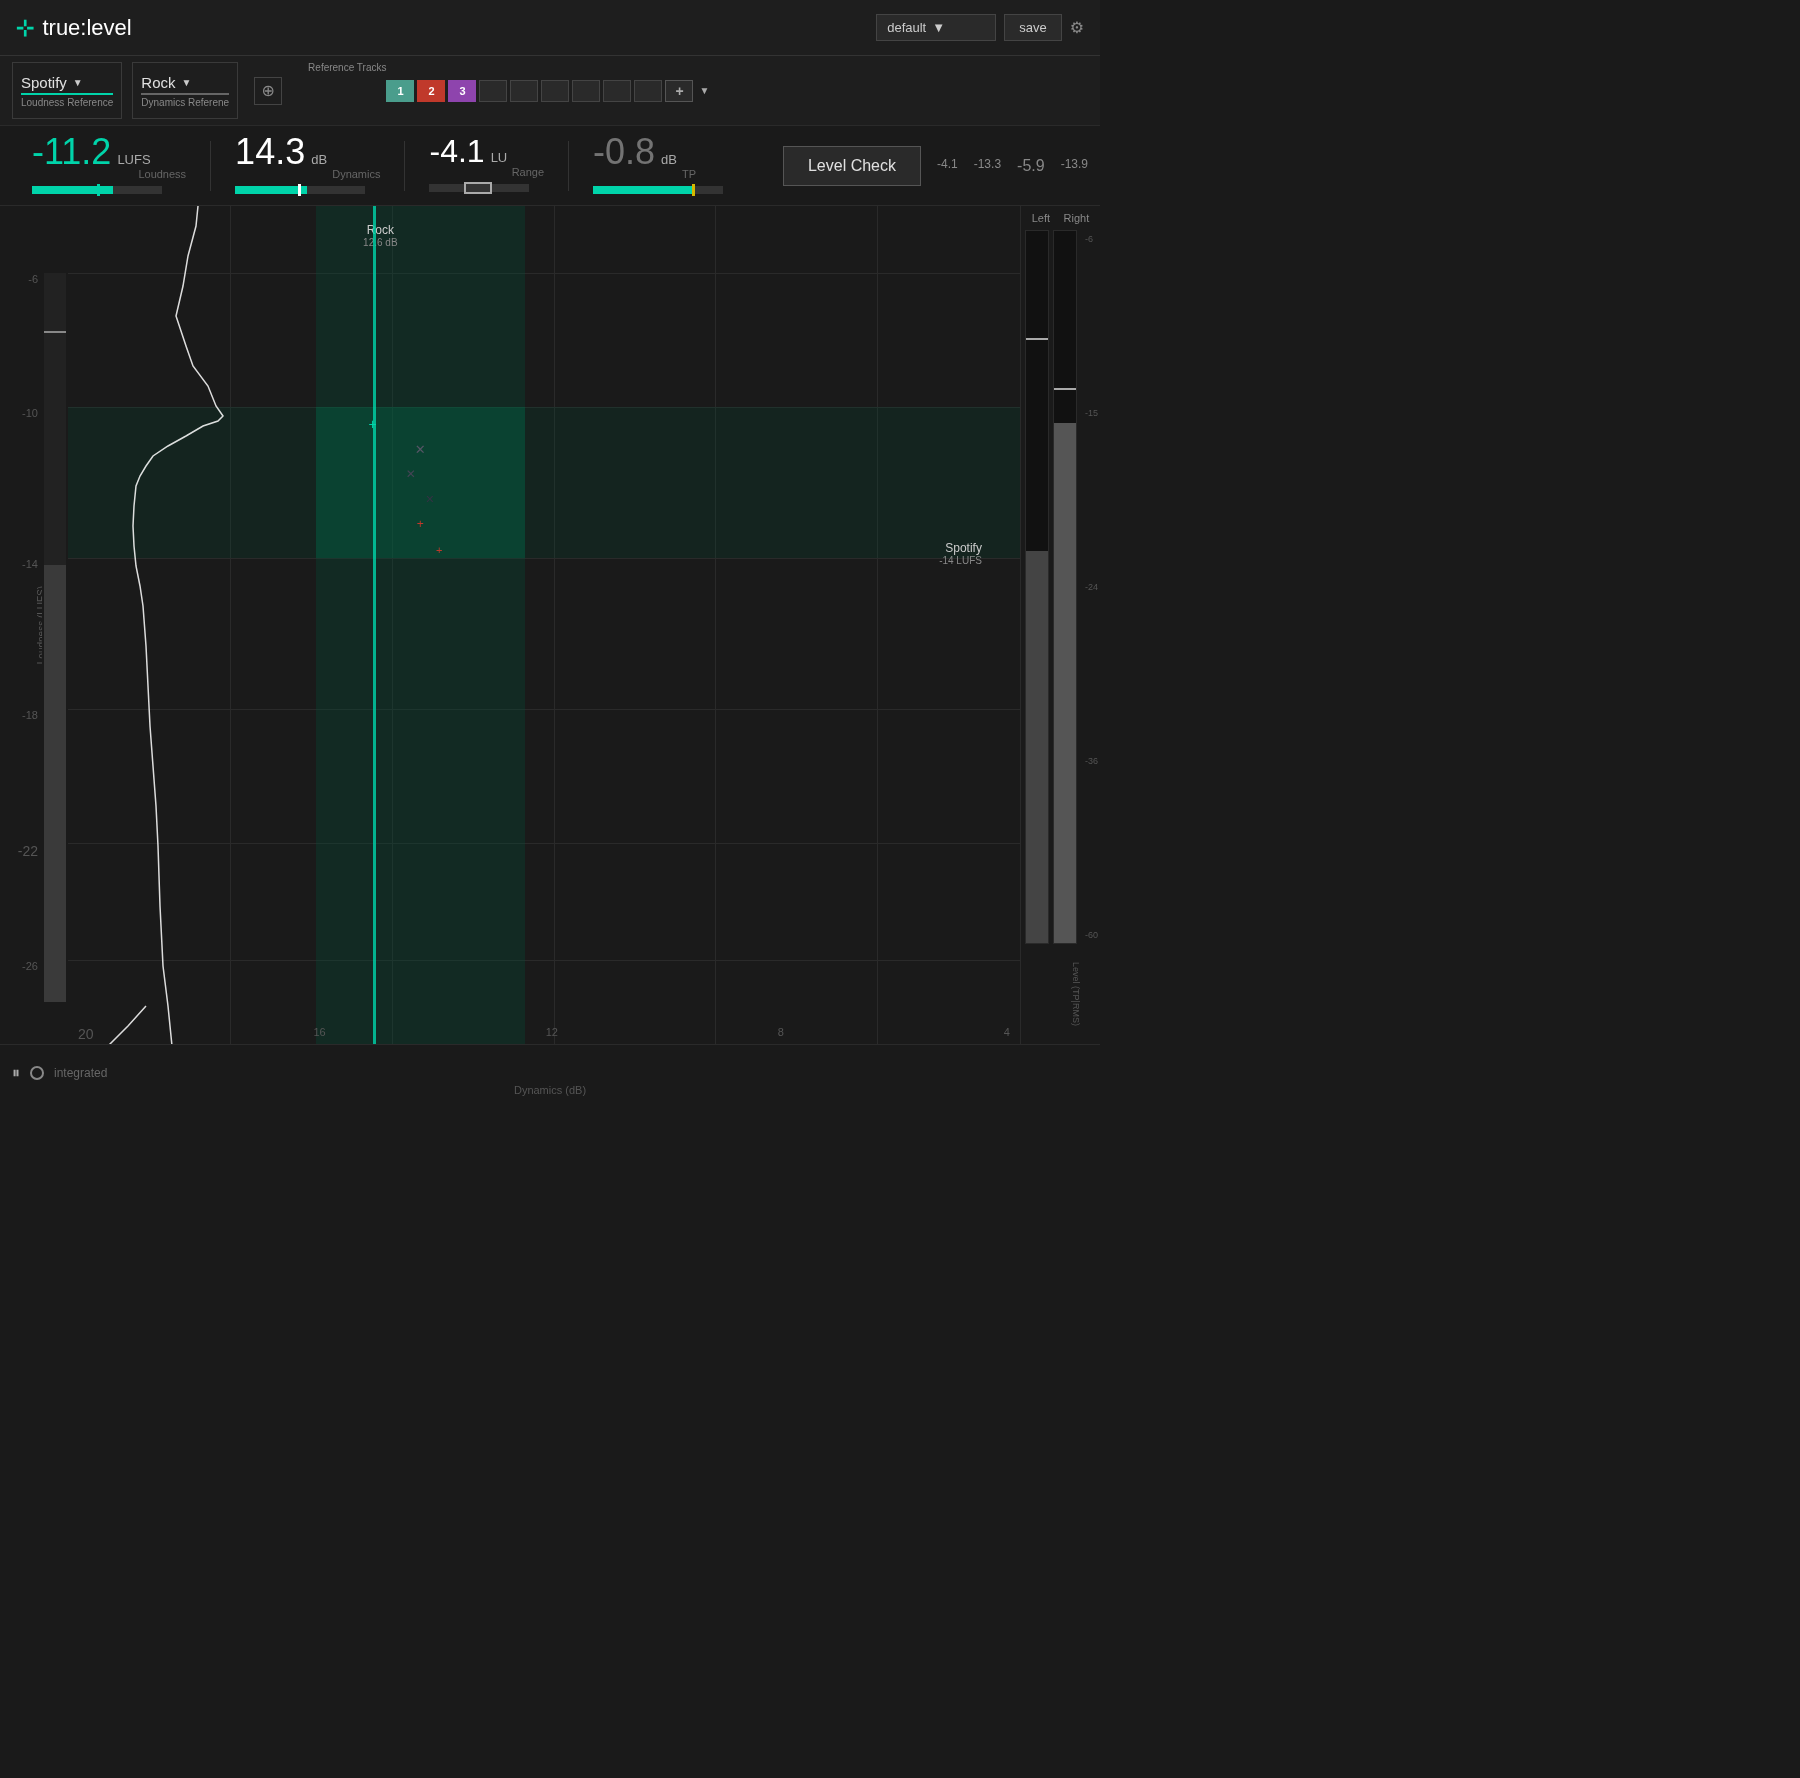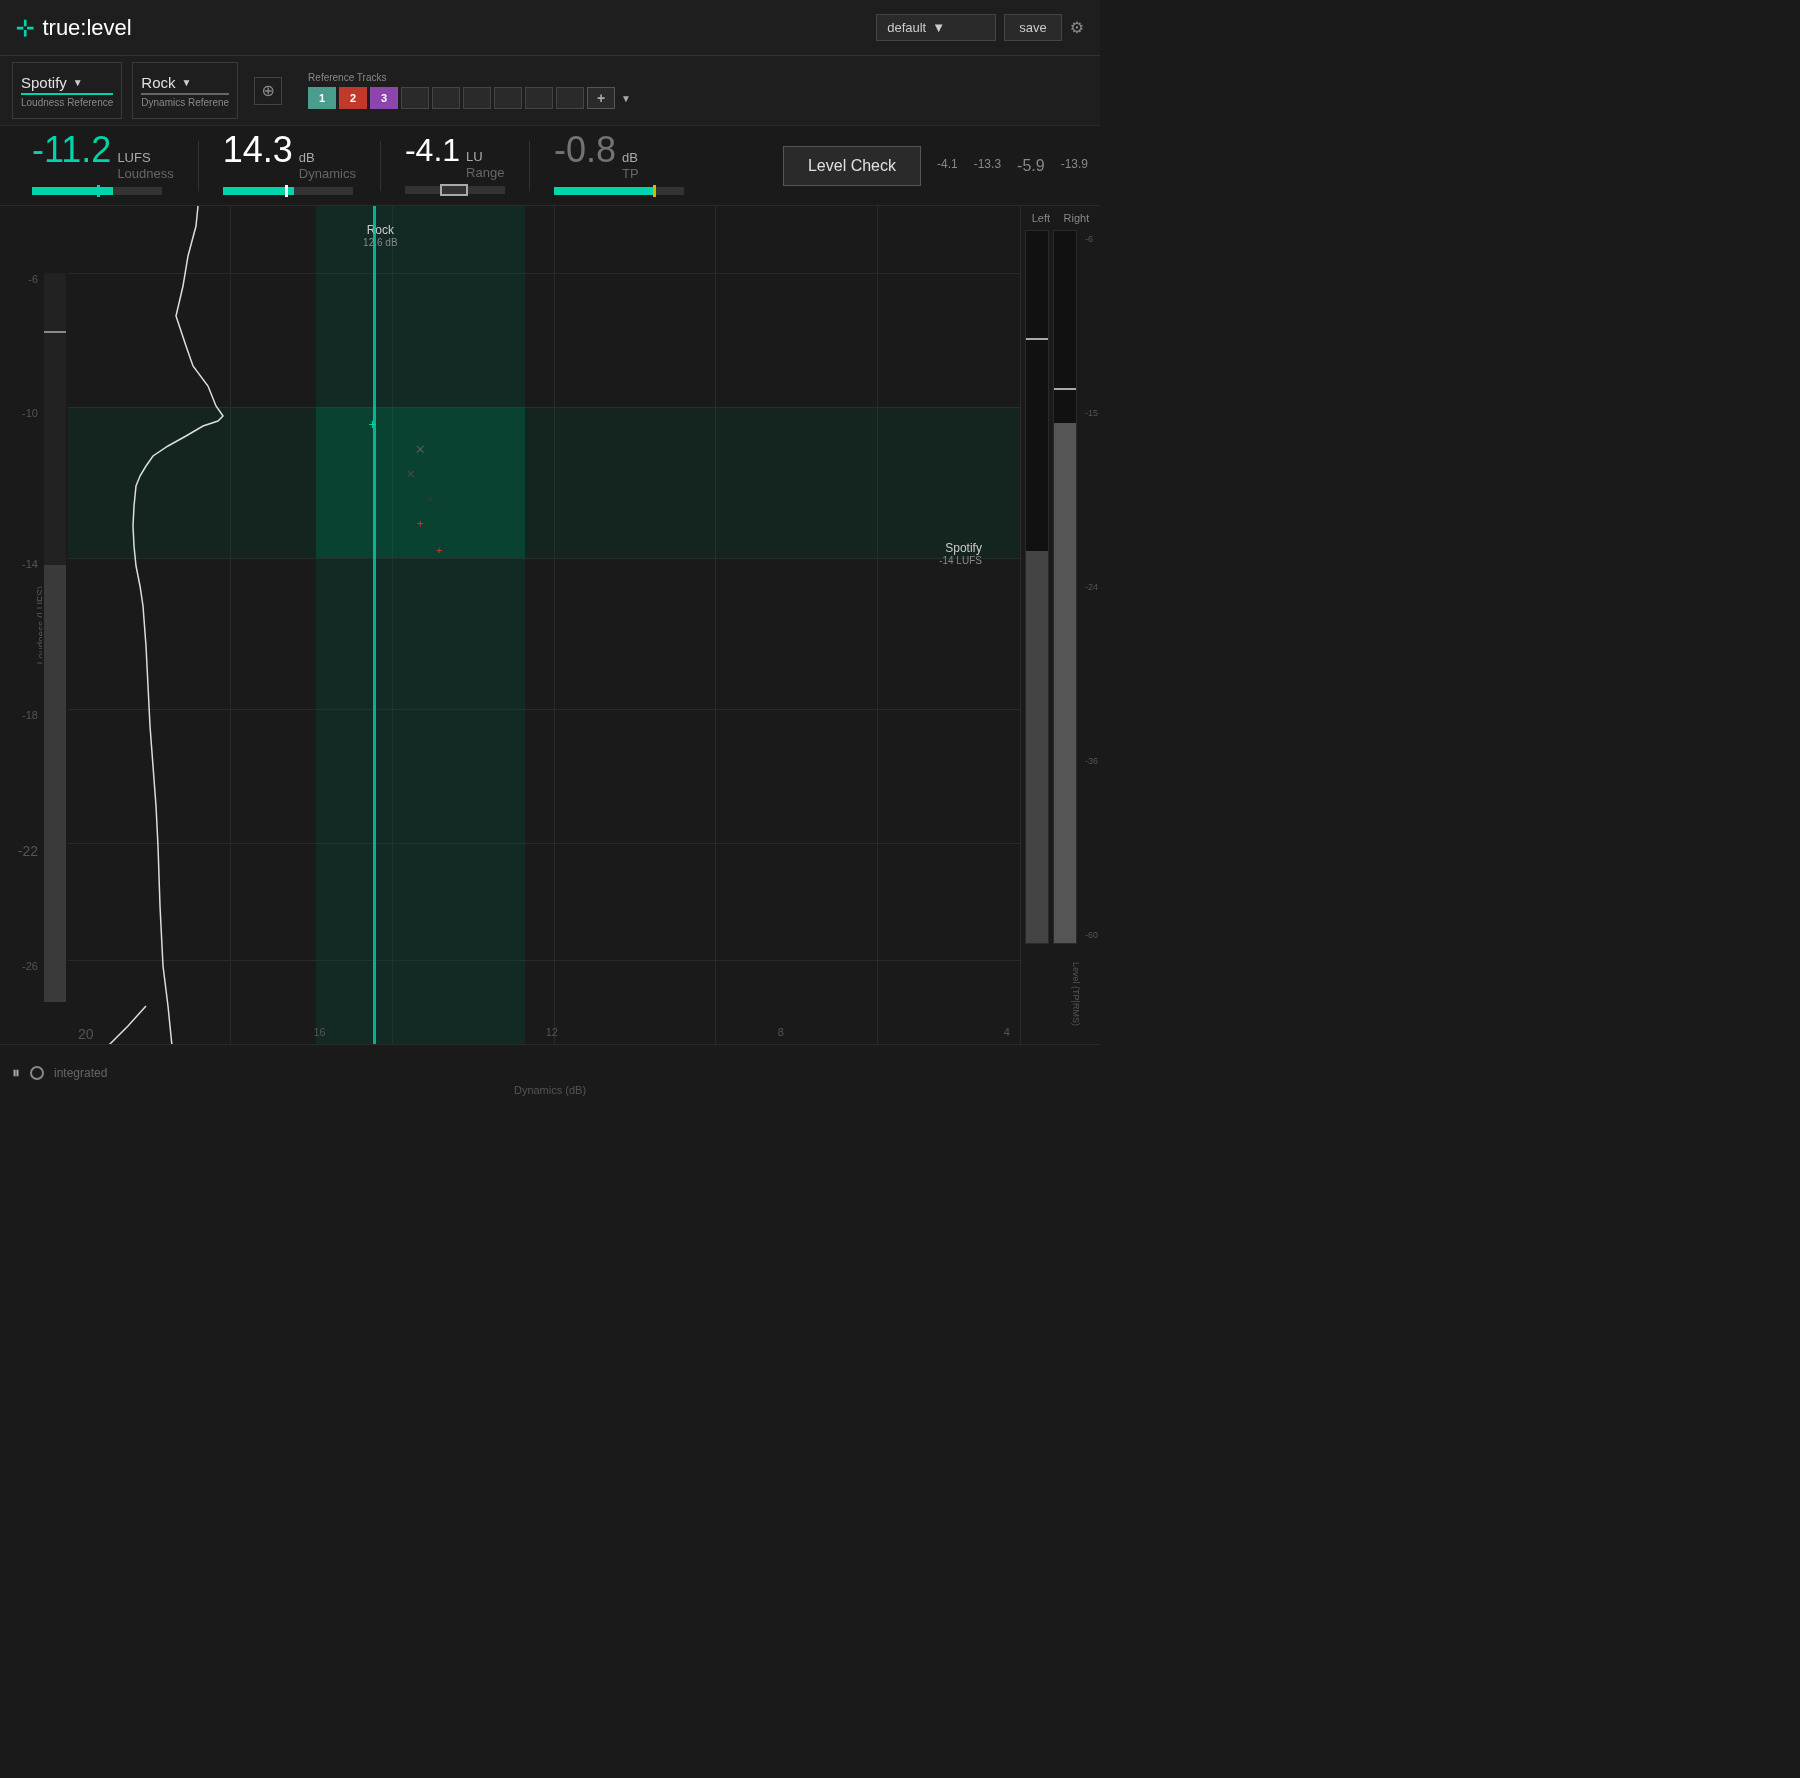--- a/index.html
+++ b/index.html
@@ -106,22 +106,20 @@
     }
     .ctrl-underline-white {
       height: 2px;
       background: #666;
       margin-top: 2px;
     }
 
     
     .ref-tracks-section {
       display: flex;
-      flex-direction: column;
-      justify-content: center;
       margin-left: 10px;
     }
     .ref-tracks-label {
       color: #888;
       font-size: 10px;
       margin-bottom: 4px;
     }
     .ref-track-slots {
       display: flex;
       align-items: center;
@@ -173,23 +171,24 @@
     }
     .meter-value-cyan { color: #00d4aa; }
     .meter-value-white { color: #ffffff; }
     .meter-value-yellow { color: #737373; }
     .meter-unit {
       font-size: 13px;
       color: #aaa;
       font-weight: 400;
     }
     .meter-sublabel {
-      font-size: 13px;
+      font-size: 11px;
       color: #666;
       margin-top: 1px;
+      margin-left: 21px;
     }
     .meter-bar-row {
       margin-top: 6px;
       position: relative;
       height: 12px;
     }
     .meter-bar-track {
       height: 8px;
       background: #333;
       position: relative;

